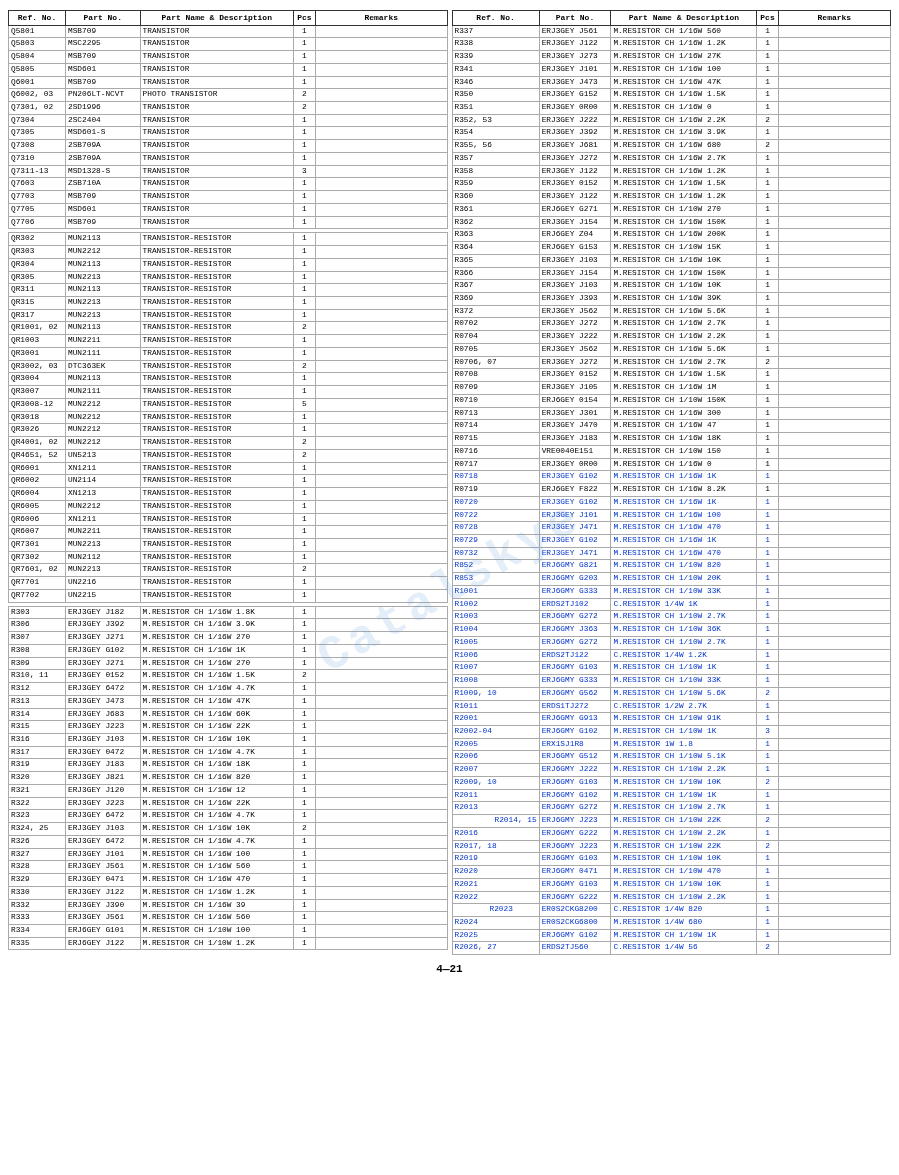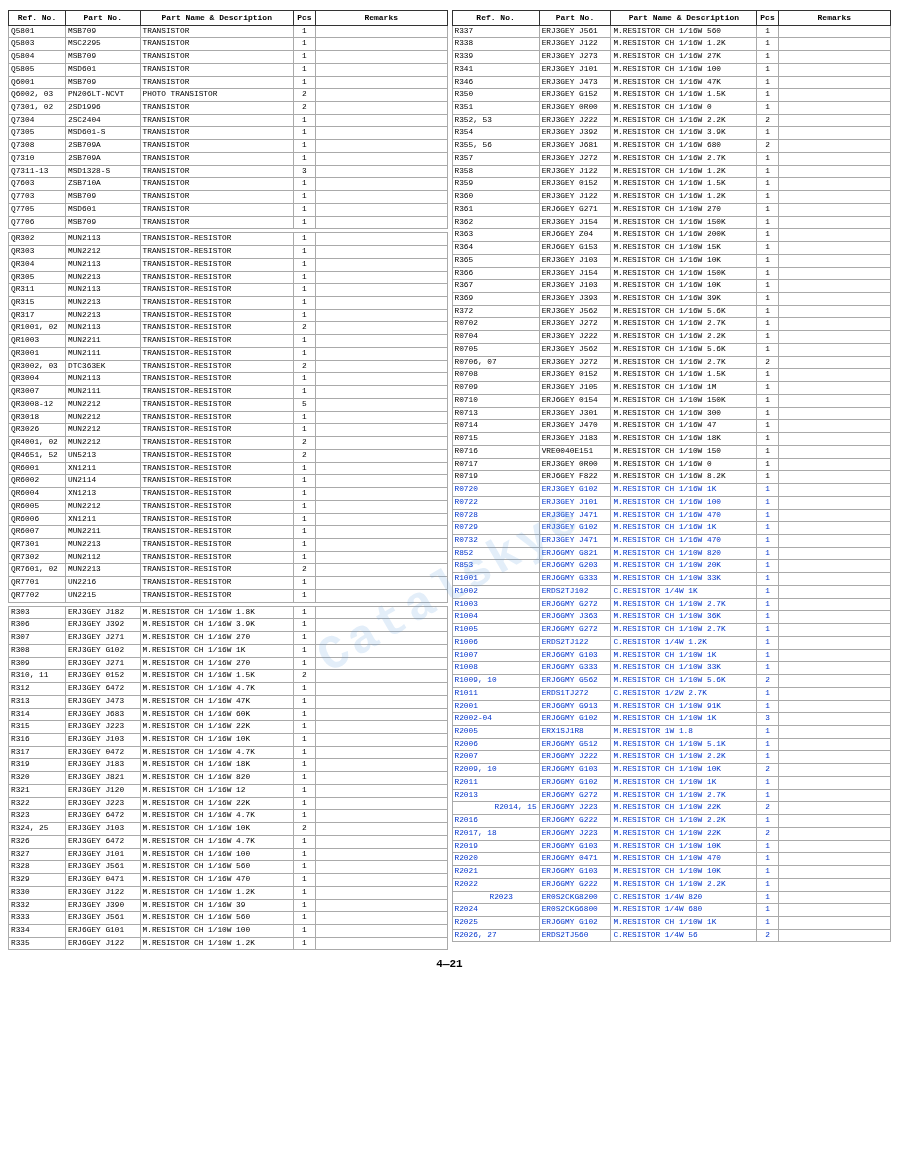--- a/index.html
+++ b/index.html
@@ -860,20 +860,27 @@
               <td></td>
             </tr>
             <tr>
               <td>R0717</td>
               <td>ERJ3GEY 0R00</td>
               <td>M.RESISTOR CH 1/16W     0</td>
               <td style="text-align: center;">1</td>
               <td></td>
             </tr>
             <tr>
+              <td style="color: rgb(0, 51, 204);">R0718</td>
+              <td style="color: rgb(0, 51, 204);">ERJ3GEY G102</td>
+              <td style="color: rgb(0, 51, 204);">M.RESISTOR CH 1/16W    1K</td>
+              <td style="text-align: center; color: rgb(0, 51, 204);">1</td>
+              <td></td>
+            </tr>
+            <tr>
               <td>R0719</td>
               <td>ERJ6GEY F822</td>
               <td>M.RESISTOR CH 1/16W  8.2K</td>
               <td style="text-align: center;">1</td>
               <td></td>
             </tr>
             <tr>
               <td style="color: rgb(0, 51, 204);">R0720</td>
               <td style="color: rgb(0, 51, 204);">ERJ3GEY G102</td>
               <td style="color: rgb(0, 51, 204);">M.RESISTOR CH 1/16W    1K</td>

